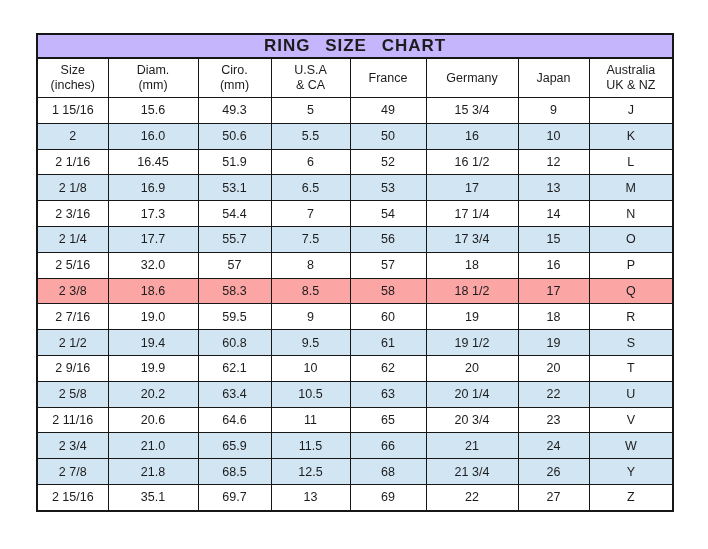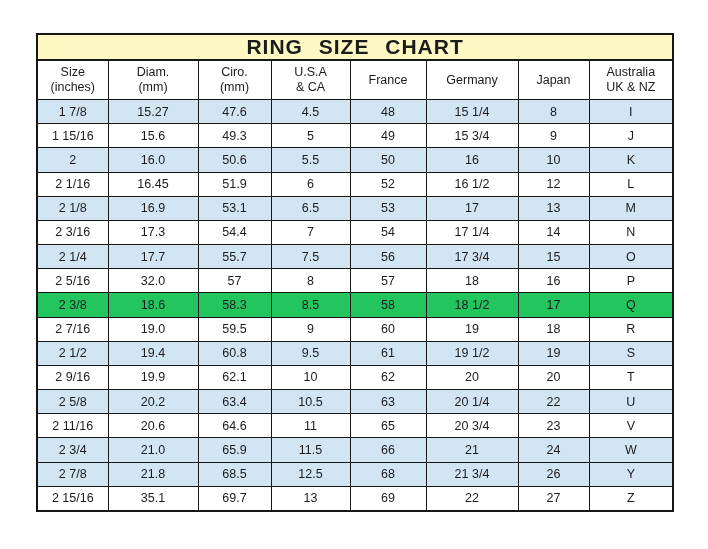--- a/index.html
+++ b/index.html
@@ -35,25 +35,25 @@
   table.ring-chart th,
   table.ring-chart td {
     border: 1px solid #161616;
     text-align: center;
     vertical-align: middle;
     padding: 0;
     overflow: hidden;
   }
   tr.title-row th {
     height: 22px;
-    font-size: 21px;
+    font-size: 17px;
     font-weight: bold;
     letter-spacing: 1px;
     word-spacing: 9px;
-    background: #fef9c3;
+    background: #c4b5fd;
     border-bottom: 2px solid #161616;
   }
   tr.header-row th {
     height: 38px;
     font-size: 12.5px;
     font-weight: 400;
     line-height: 1.2;
     background: #ffffff;
   }
   tbody td {
@@ -108,30 +108,20 @@
             <th>
               <div>Japan</div>
             </th>
             <th>
               <div>Australia</div>
               <div>UK &amp; NZ</div>
             </th>
           </tr>
       </thead>
       <tbody>
-          <tr style="background: rgb(210, 229, 243);">
-            <td>1 7/8</td>
-            <td>15.27</td>
-            <td>47.6</td>
-            <td>4.5</td>
-            <td>48</td>
-            <td>15 1/4</td>
-            <td>8</td>
-            <td>I</td>
-          </tr>
           <tr>
             <td>1 15/16</td>
             <td>15.6</td>
             <td>49.3</td>
             <td>5</td>
             <td>49</td>
             <td>15 3/4</td>
             <td>9</td>
             <td>J</td>
           </tr>
@@ -188,21 +178,21 @@
           <tr>
             <td>2 5/16</td>
             <td>32.0</td>
             <td>57</td>
             <td>8</td>
             <td>57</td>
             <td>18</td>
             <td>16</td>
             <td>P</td>
           </tr>
-          <tr style="background: #22c55e; border-radius: 10px;">
+          <tr style="background: #fca5a5; border-radius: 10px;">
             <td>2 3/8</td>
             <td>18.6</td>
             <td>58.3</td>
             <td>8.5</td>
             <td>58</td>
             <td>18 1/2</td>
             <td>17</td>
             <td>Q</td>
           </tr>
           <tr>

